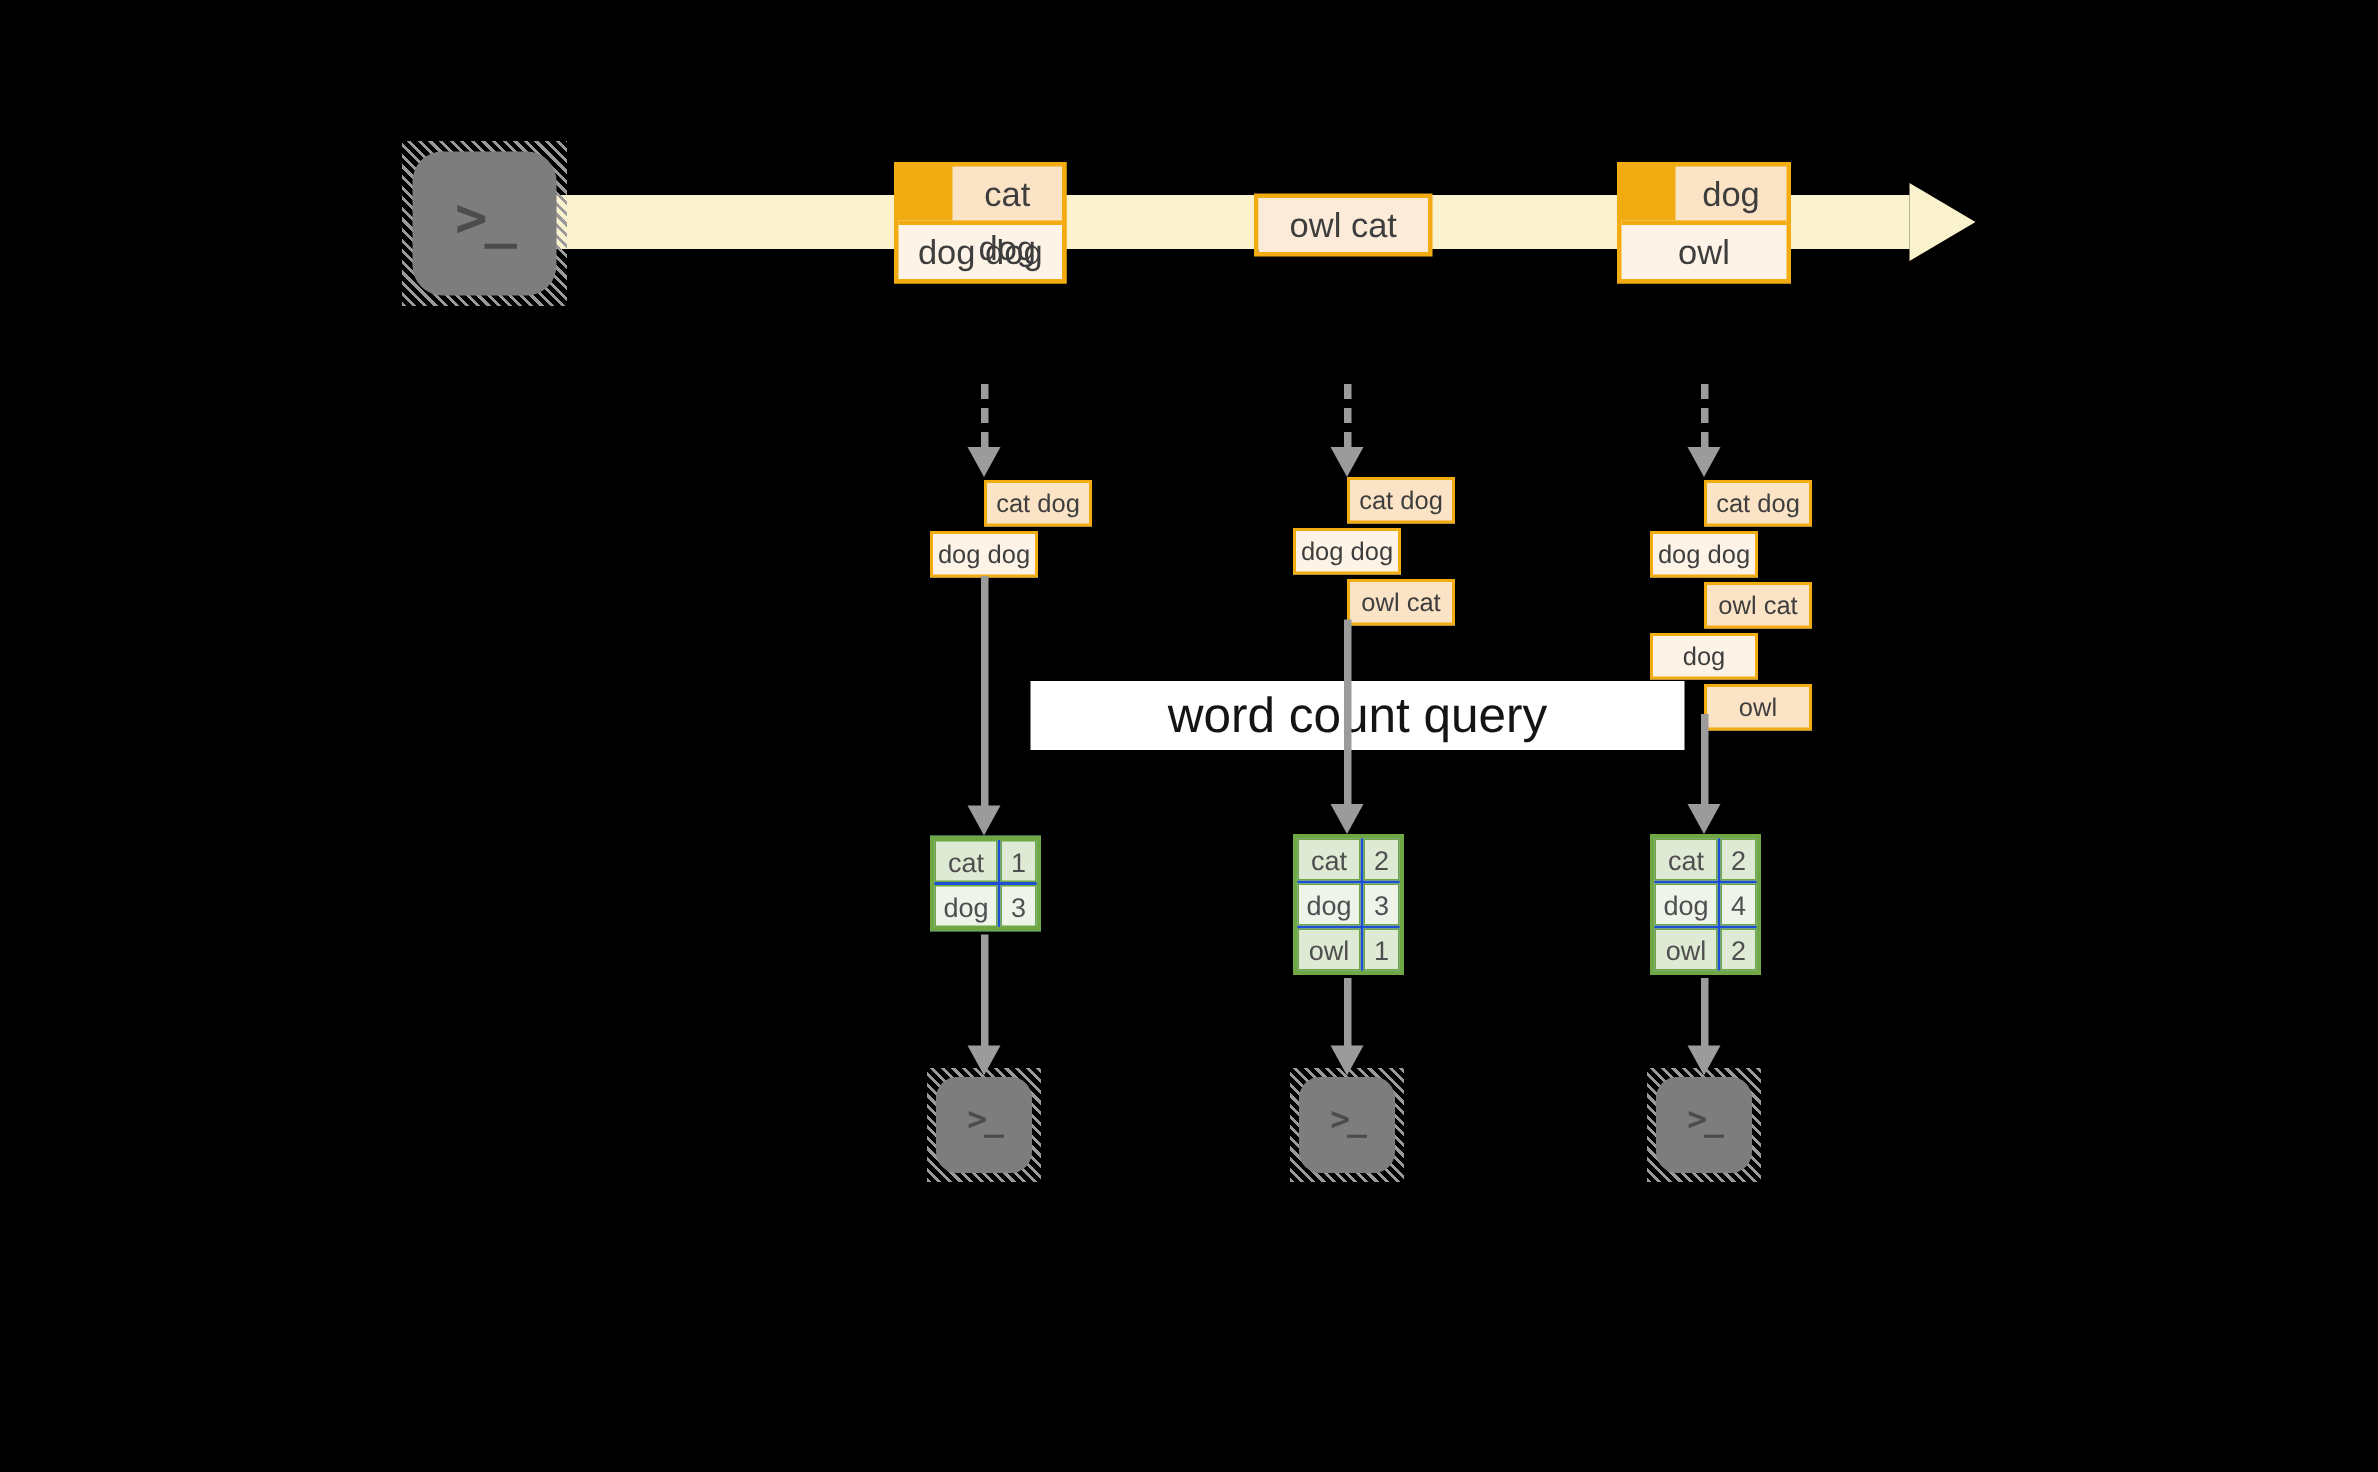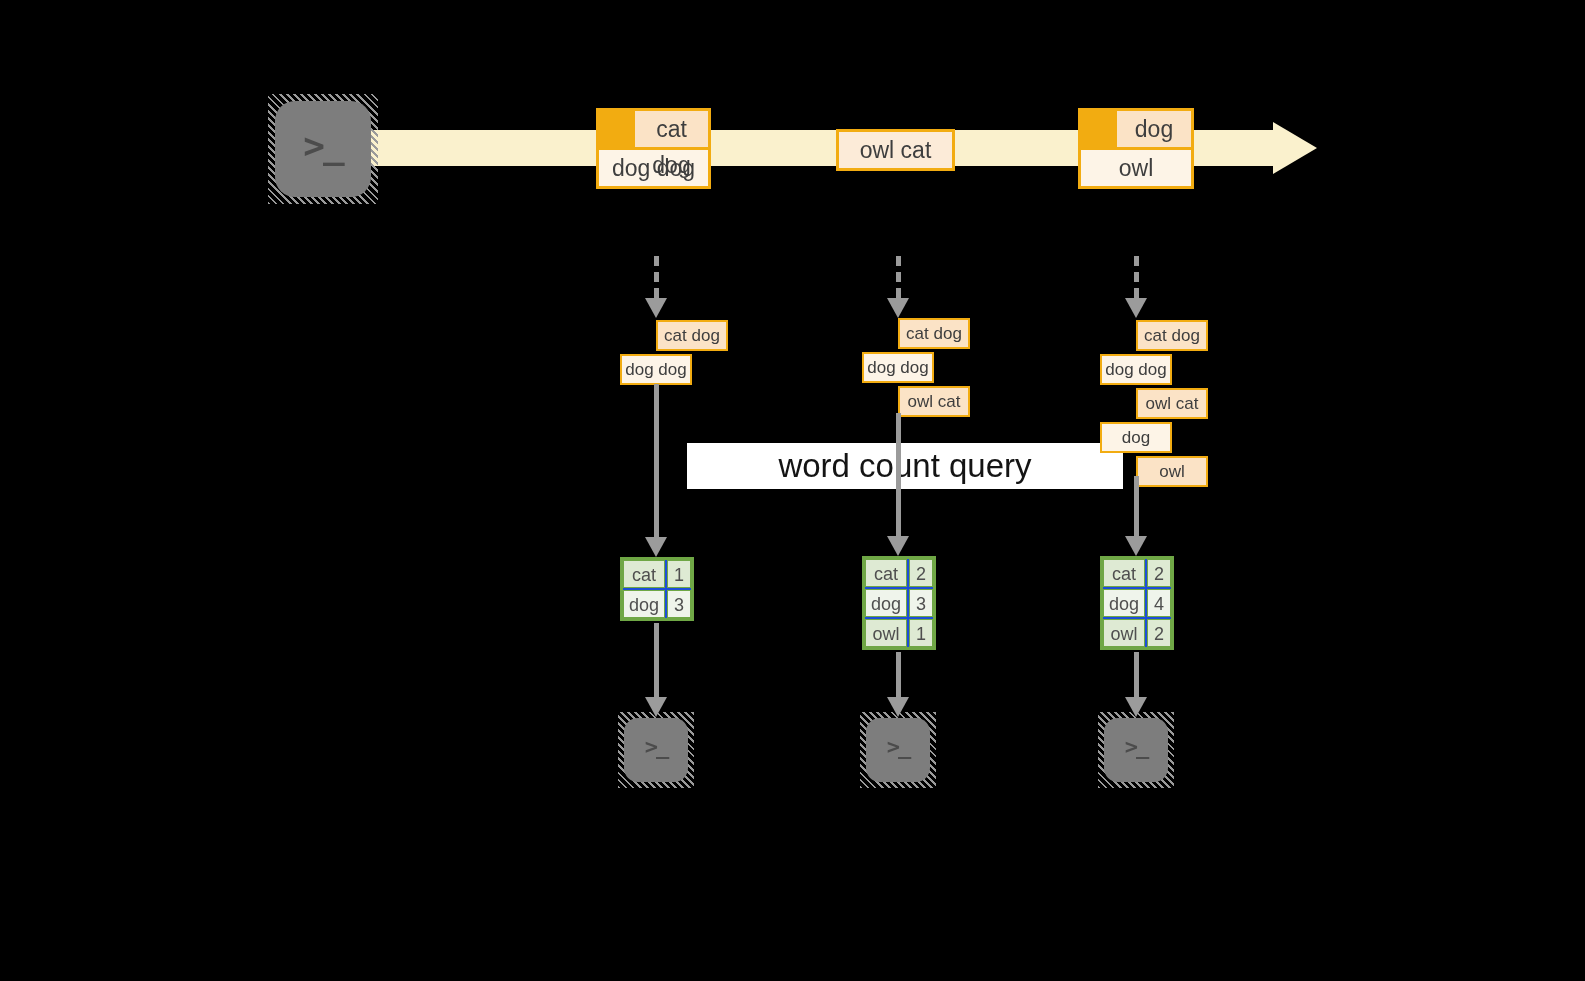--- a/index.html
+++ b/index.html
@@ -42,21 +42,21 @@
   .fill-a{background:var(--box-fill-dark);margin-left:36px;}
   .fill-b{background:var(--box-fill-light);}
   .fill-m{background:var(--box-fill-mid);}
 
   
   .stack{position:absolute;z-index:2;display:flex;flex-direction:column;gap:3px;}
   .srow{width:68px;height:27px;line-height:27px;border:2px solid var(--box-border);
     text-align:center;font-size:17px;color:var(--text-dark);}
 
   
-  .banner{position:absolute;left:687px;top:443px;width:436px;height:46px;
+  .banner{position:absolute;left:687px;top:454px;width:436px;height:46px;
     background:var(--banner-bg);z-index:1;display:flex;align-items:center;
     justify-content:center;font-size:33px;font-weight:400;color:var(--banner-text);}
 
   
   .varrow{position:absolute;z-index:3;}
   .shaft{position:absolute;left:-2px;top:0;width:5px;background:var(--arrow-gray);}
   .shaft-dashed{position:absolute;left:-2px;top:0;width:0;
     border-left:5px dashed var(--arrow-gray);}
   .ahead{position:absolute;left:-11px;width:0;height:0;
     border-left:11px solid transparent;border-right:11px solid transparent;

